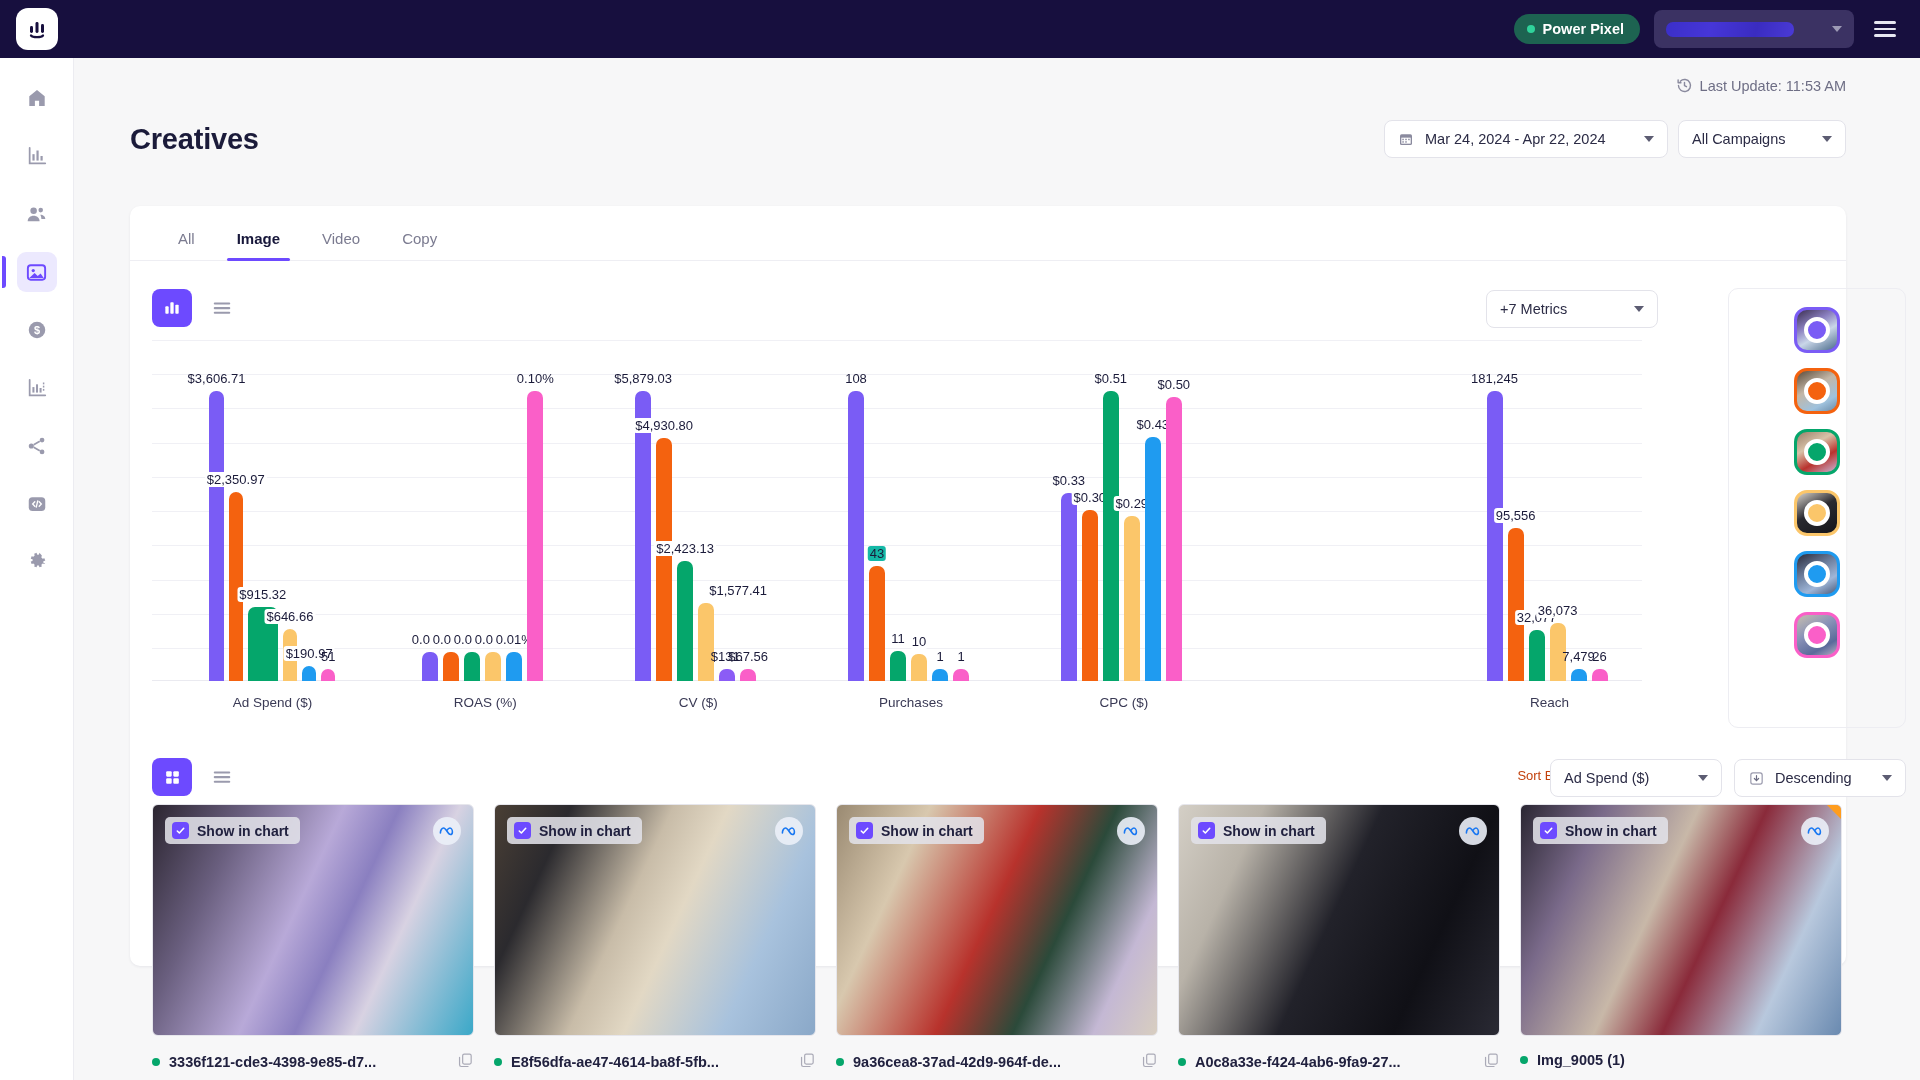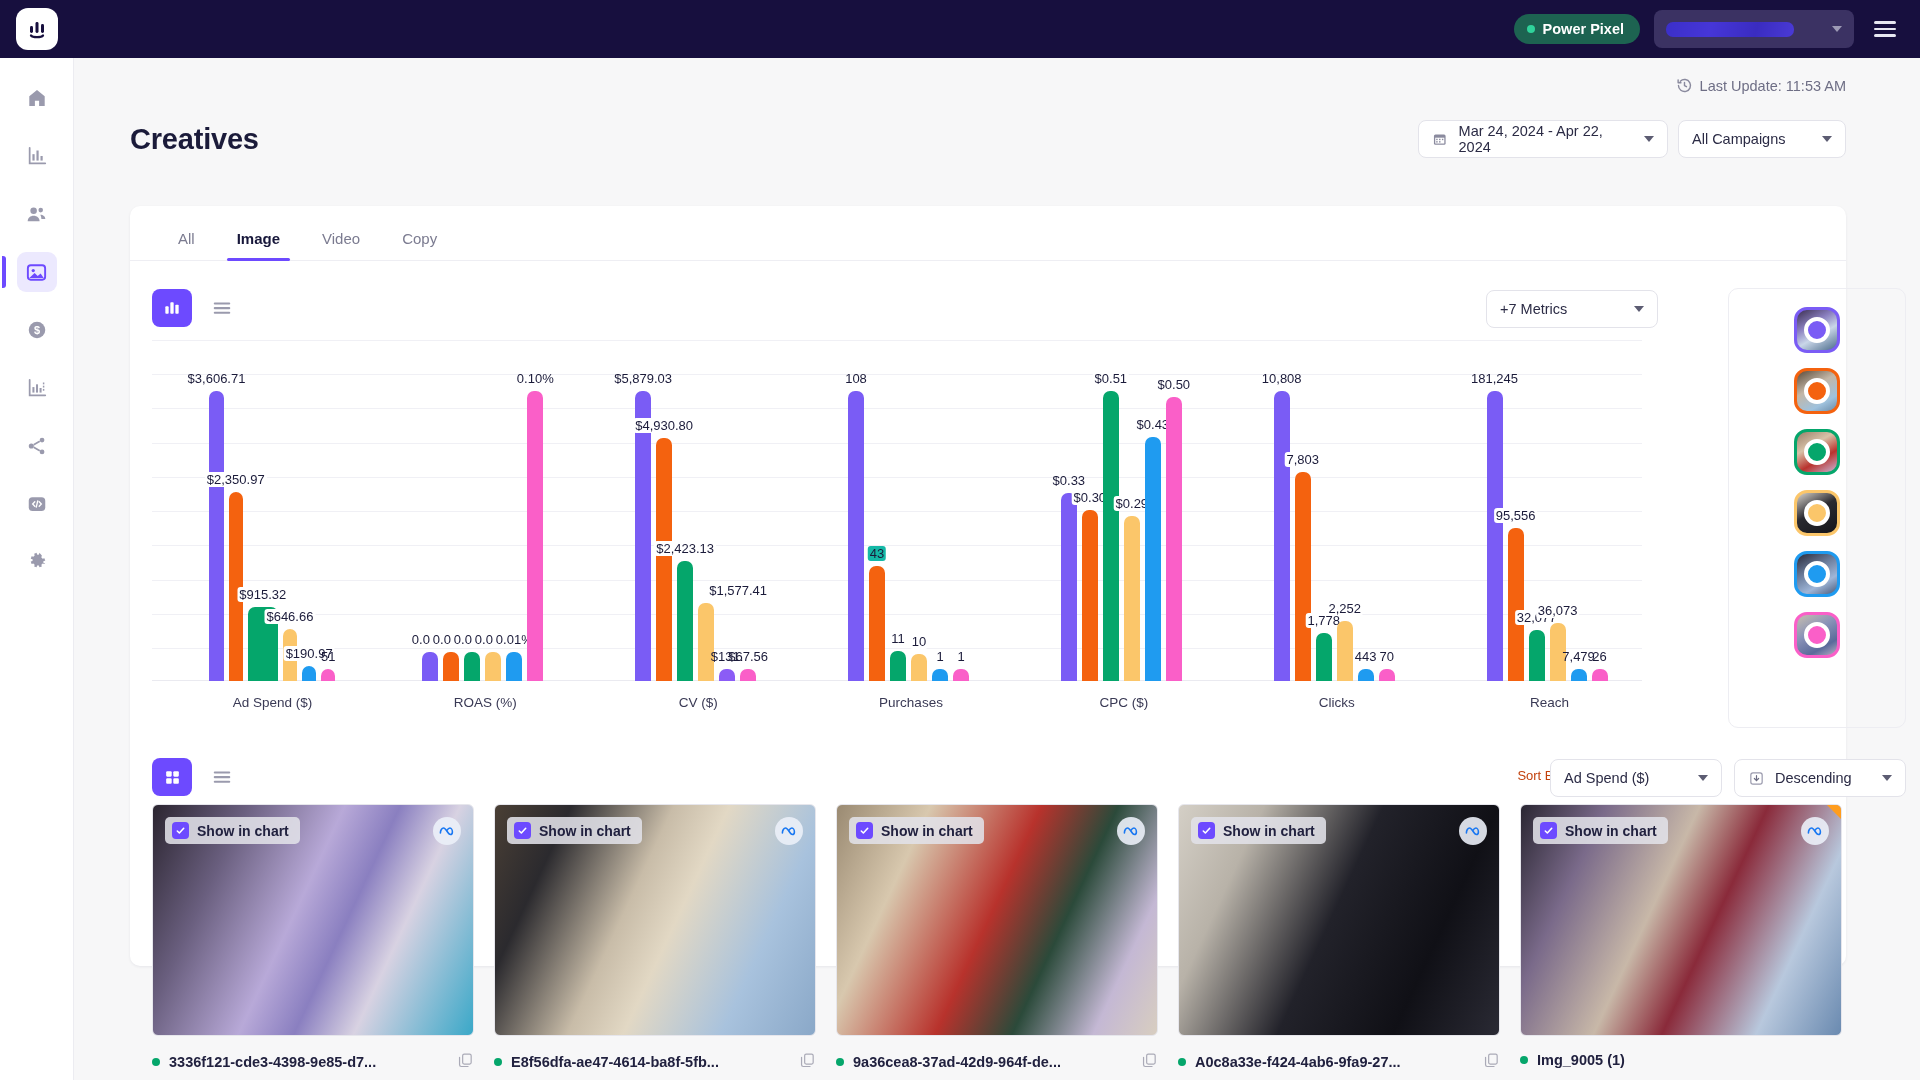--- a/index.html
+++ b/index.html
@@ -69,21 +69,21 @@
   }
   .last-update {
     position: absolute; right: 74px; top: 77px;
     font-size: 14.5px; color: #6e6e85; display: flex; align-items: center; gap: 7px;
   }
   .ctl {
     height: 38px; background: #fff; border: 1px solid #e3e3ea; border-radius: 8px;
     display: flex; align-items: center; gap: 10px; padding: 0 13px;
     font-size: 14.5px; color: #2b2b45;
   }
-  .date-ctl { position: absolute; right: 252px; top: 120px; width: 250px; justify-content: space-between; }
+  .date-ctl { position: absolute; right: 252px; top: 120px; width: 284px; justify-content: space-between; }
   .camp-ctl { position: absolute; right: 74px; top: 120px; width: 168px; justify-content: space-between; }
 
   
   .card {
     position: absolute; left: 130px; top: 206px; width: 1716px; height: 760px;
     background: #fff; border-radius: 10px; box-shadow: 0 1px 3px rgba(20,20,50,.07);
   }
   .tabs { height: 55px; border-bottom: 1px solid #eeeef3; display: flex; align-items: flex-end; padding-left: 30px; }
   .tab {
     font-size: 15px; color: #7b7b90; padding: 0 18px 13px 18px;
@@ -447,41 +447,20 @@
         <span class="lbl" style="background: rgb(255, 255, 255); padding: 0px 2px; border-radius: 3px;">$0.29</span>
       </div>
       <div class="bar" style="height: 244.51px; background: rgb(31, 155, 240);">
         <span class="lbl" style="background: rgb(255, 255, 255); padding: 0px 2px; border-radius: 3px;">$0.43</span>
       </div>
       <div class="bar" style="height: 284.314px; background: rgb(250, 95, 200);">
         <span class="lbl">$0.50</span>
       </div>
       <span class="grp-label">CPC ($)</span>
     </div>
-    <div class="group" style="left: 1121.71px; width: 126px;">
-      <div class="bar" style="height: 290px; background: rgb(122, 92, 245);">
-        <span class="lbl">10,808</span>
-      </div>
-      <div class="bar" style="height: 209.37px; background: rgb(244, 98, 15);">
-        <span class="lbl" style="background: rgb(255, 255, 255); padding: 0px 2px; border-radius: 3px;">7,803</span>
-      </div>
-      <div class="bar" style="height: 47.7073px; background: rgb(5, 166, 107);">
-        <span class="lbl" style="background: rgb(255, 255, 255); padding: 0px 2px; border-radius: 3px;">1,778</span>
-      </div>
-      <div class="bar" style="height: 60.4256px; background: rgb(251, 198, 106);">
-        <span class="lbl" style="background: rgb(255, 255, 255); padding: 0px 2px; border-radius: 3px;">2,252</span>
-      </div>
-      <div class="bar" style="height: 12px; background: rgb(31, 155, 240);">
-        <span class="lbl">443</span>
-      </div>
-      <div class="bar" style="height: 12px; background: rgb(250, 95, 200);">
-        <span class="lbl">70</span>
-      </div>
-      <span class="grp-label">Clicks</span>
-    </div>
     <div class="group" style="left: 1334.57px; width: 126px;">
       <div class="bar" style="height: 290px; background: rgb(122, 92, 245);">
         <span class="lbl">181,245</span>
       </div>
       <div class="bar" style="height: 152.894px; background: rgb(244, 98, 15);">
         <span class="lbl" style="background: rgb(255, 255, 255); padding: 0px 2px; border-radius: 3px;">95,556</span>
       </div>
       <div class="bar" style="height: 51.3246px; background: rgb(5, 166, 107);">
         <span class="lbl" style="background: rgb(255, 255, 255); padding: 0px 2px; border-radius: 3px;">32,077</span>
       </div>

